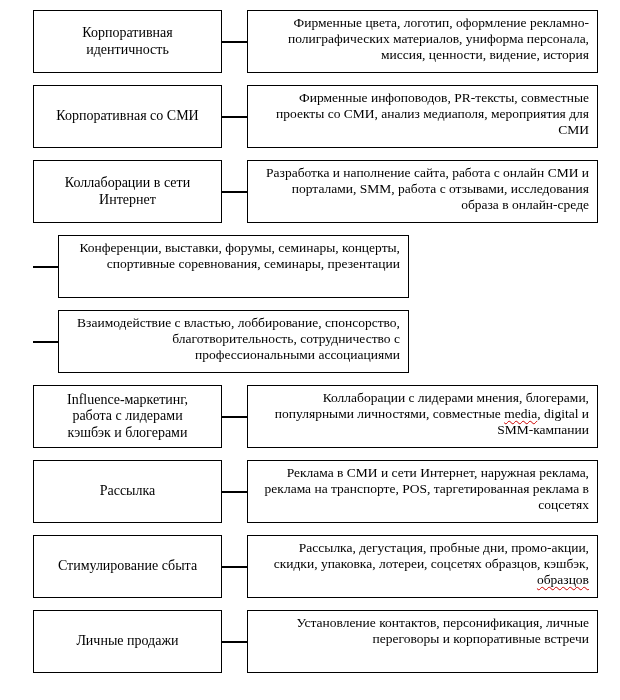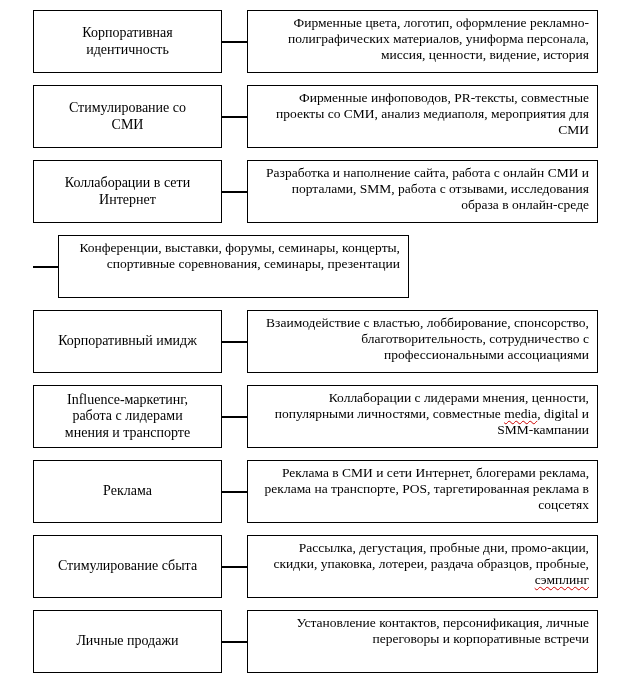--- a/index.html
+++ b/index.html
@@ -82,21 +82,21 @@
       <span class="ltext">Корпоративная идентичность</span>
     </div>
     <div class="conn"></div>
     <div class="rbox">
       <span class="rtext">Фирменные цвета, логотип, оформление рекламно-полиграфических материалов, униформа персонала, миссия, ценности, видение, история</span>
     </div>
   </div>
 
   <div class="row">
     <div class="lbox">
-      <span class="ltext">Стимулирование со СМИ</span>
+      <span class="ltext">Корпоративная со СМИ</span>
     </div>
     <div class="conn"></div>
     <div class="rbox">
       <span class="rtext">Фирменные инфоповодов, PR-тексты, совместные проекты со СМИ, анализ медиаполя, мероприятия для СМИ</span>
     </div>
   </div>
 
   <div class="row">
     <div class="lbox">
       <span class="ltext">Коллаборации в сети Интернет</span>
@@ -108,56 +108,53 @@
   </div>
 
   <div class="row">
     <div class="conn"></div>
     <div class="rbox">
       <span class="rtext">Конференции, выставки, форумы, семинары, концерты, спортивные соревнования, семинары, презентации</span>
     </div>
   </div>
 
   <div class="row">
-    <div class="lbox">
-      <span class="ltext">Корпоративный имидж</span>
-    </div>
     <div class="conn"></div>
     <div class="rbox">
       <span class="rtext">Взаимодействие с властью, лоббирование, спонсорство, благотворительность, сотрудничество с профессиональными ассоциациями</span>
     </div>
   </div>
 
   <div class="row">
     <div class="lbox">
-      <span class="ltext">Influence-маркетинг, работа с лидерами мнения и транспорте</span>
+      <span class="ltext">Influence-маркетинг, работа с лидерами кэшбэк и блогерами</span>
     </div>
     <div class="conn"></div>
     <div class="rbox">
-      <span class="rtext"><span>Коллаборации с лидерами мнения, ценности, популярными личностями, совместные </span><span class="misspelled">media</span><span>, digital и SMM-кампании</span></span>
+      <span class="rtext"><span>Коллаборации с лидерами мнения, блогерами, популярными личностями, совместные </span><span class="misspelled">media</span><span>, digital и SMM-кампании</span></span>
     </div>
   </div>
 
   <div class="row">
     <div class="lbox">
-      <span class="ltext">Реклама</span>
+      <span class="ltext">Рассылка</span>
     </div>
     <div class="conn"></div>
     <div class="rbox">
-      <span class="rtext">Реклама в СМИ и сети Интернет, блогерами реклама, реклама на транспорте, POS, таргетированная реклама в соцсетях</span>
+      <span class="rtext">Реклама в СМИ и сети Интернет, наружная реклама, реклама на транспорте, POS, таргетированная реклама в соцсетях</span>
     </div>
   </div>
 
   <div class="row">
     <div class="lbox">
       <span class="ltext">Стимулирование сбыта</span>
     </div>
     <div class="conn"></div>
     <div class="rbox">
-      <span class="rtext"><span>Рассылка, дегустация, пробные дни, промо-акции, скидки, упаковка, лотереи, раздача образцов, пробные, </span><span class="misspelled">сэмплинг</span><span></span></span>
+      <span class="rtext"><span>Рассылка, дегустация, пробные дни, промо-акции, скидки, упаковка, лотереи, соцсетях образцов, кэшбэк, </span><span class="misspelled">образцов</span><span></span></span>
     </div>
   </div>
 
   <div class="row">
     <div class="lbox">
       <span class="ltext">Личные продажи</span>
     </div>
     <div class="conn"></div>
     <div class="rbox">
       <span class="rtext">Установление контактов, персонификация, личные переговоры и корпоративные встречи</span>

